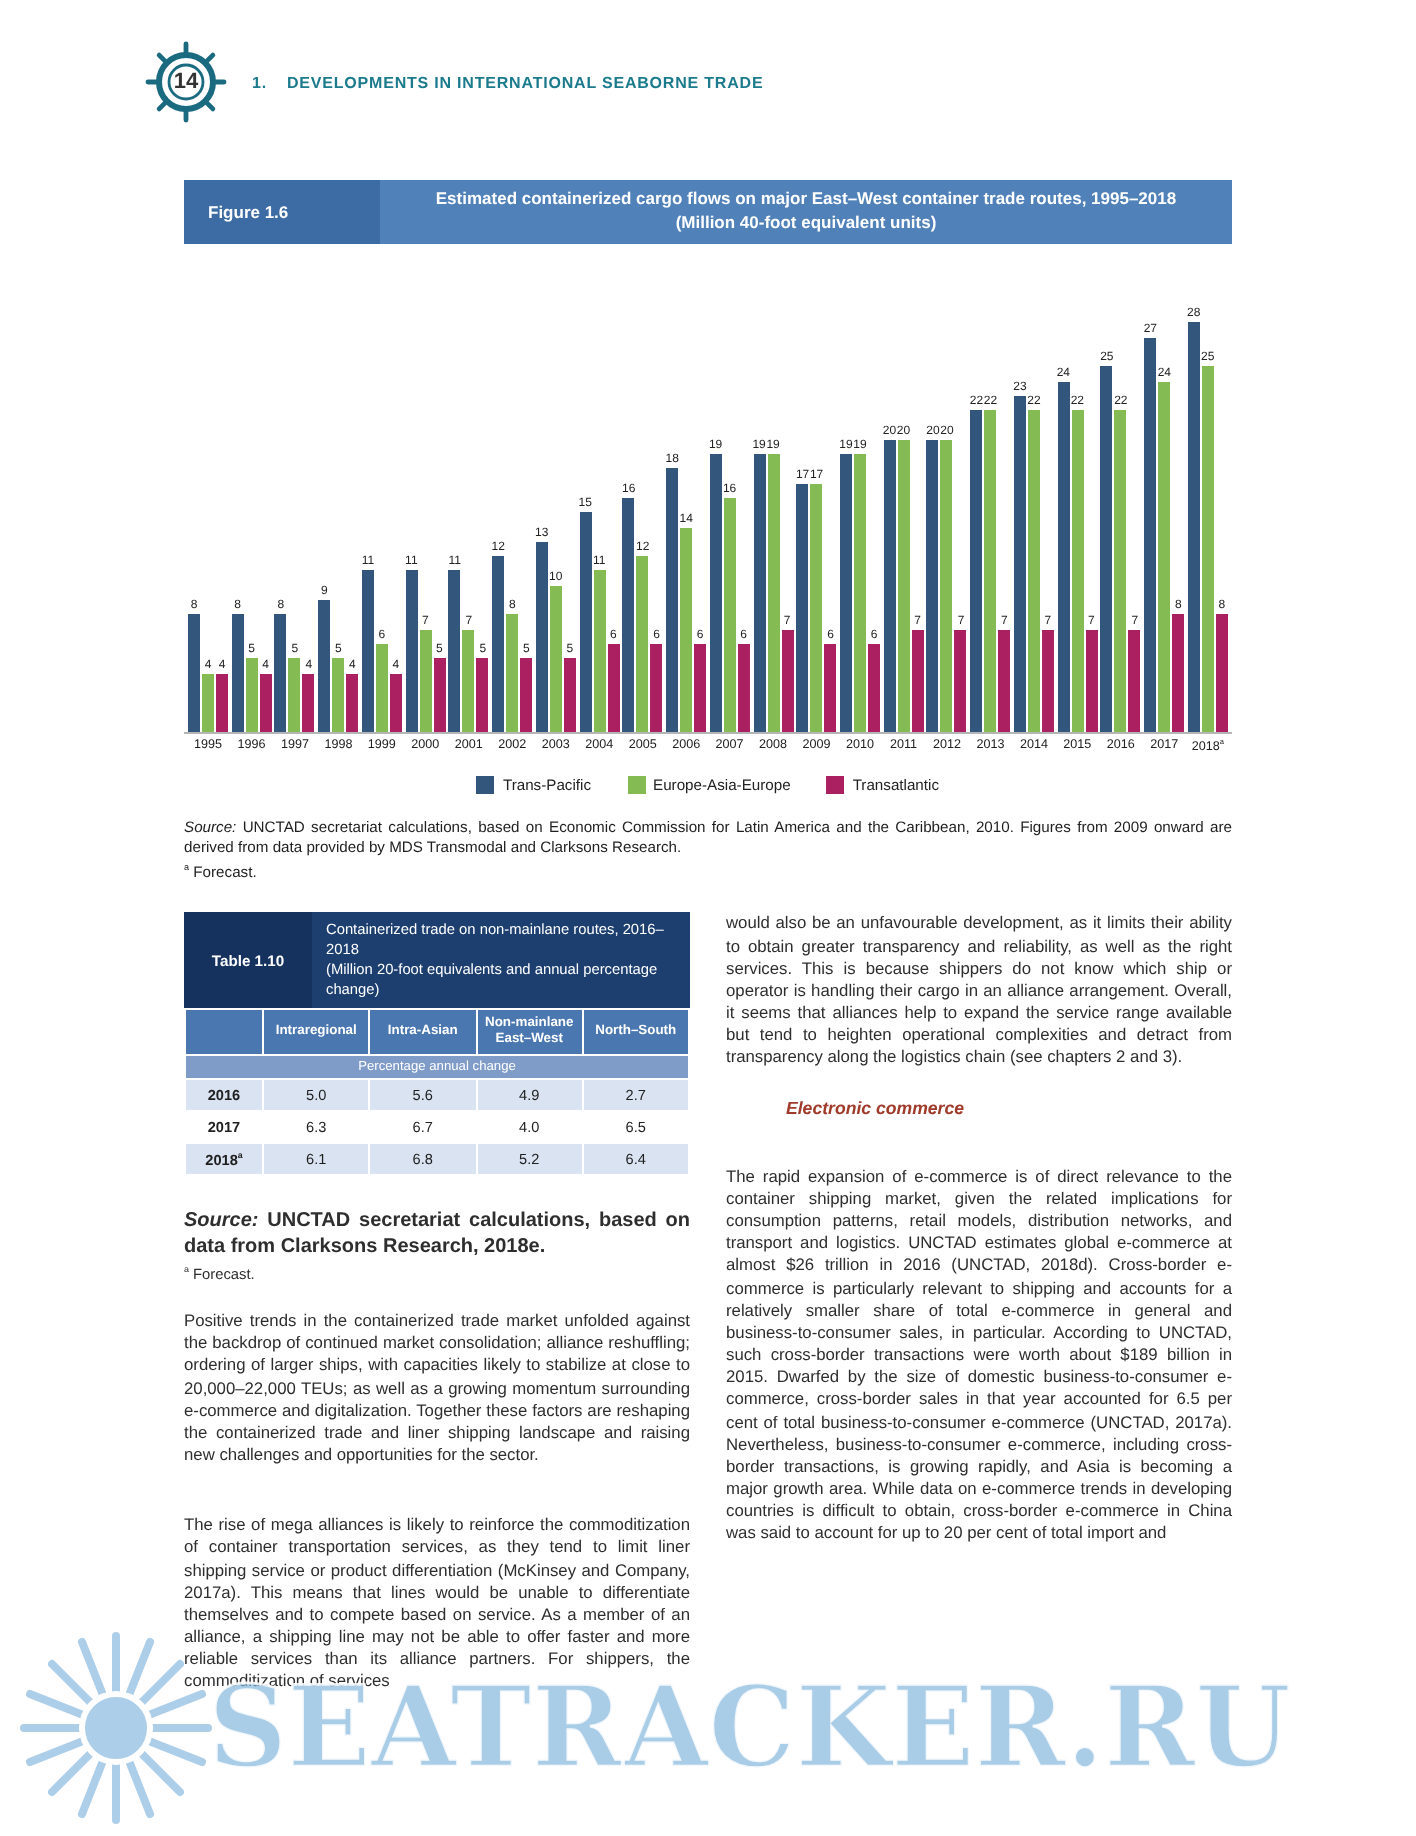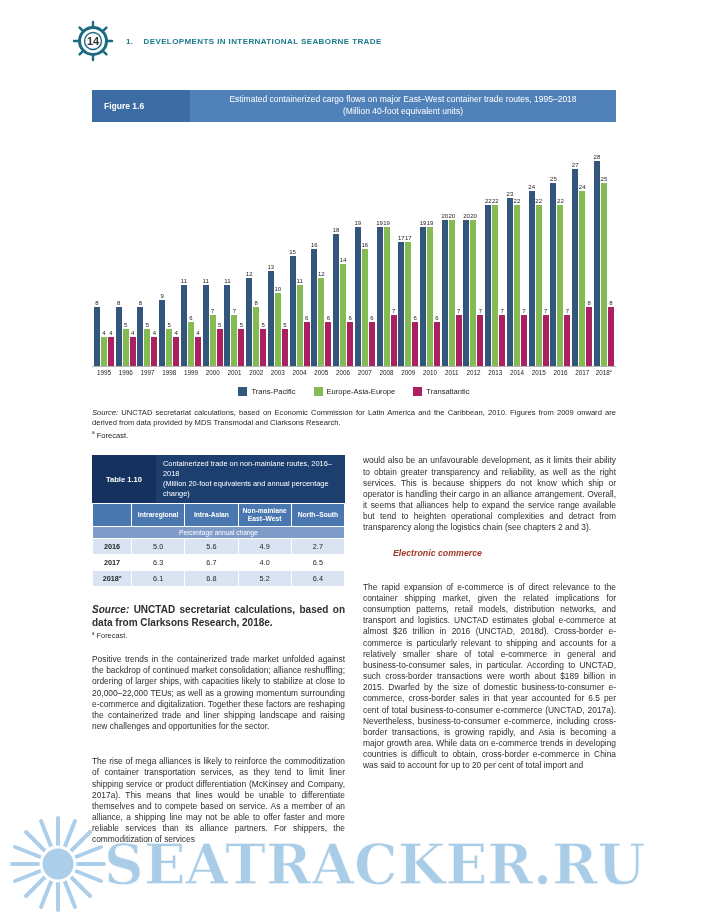--- a/index.html
+++ b/index.html
@@ -10,21 +10,21 @@
   .top-header{display:flex;align-items:center;gap:12px;margin:20px 0 0 72px;}
   .wheel{position:relative;width:42px;height:42px;flex:0 0 auto;}
   .wheel .pagenum{position:absolute;left:0;top:0;width:42px;height:42px;display:flex;
         align-items:center;justify-content:center;font-size:11px;font-weight:bold;color:#333;}
   .chapter{font-size:8px;letter-spacing:.4px;color:#1b7b8c;font-weight:bold;display:flex;gap:10px;}
 
   
   .fig-banner{display:flex;margin:28px 92px 12px;min-height:30px;text-align:center;}
   .fig-banner .lab{background:#3c6ca3;color:#fff;width:86px;display:flex;align-items:center;
         padding-left:12px;font-weight:bold;font-size:8.5px;flex:0 0 auto;}
-  .fig-banner .ttl{background:#5081b8;color:#fff;flex:1;padding:4px 10px;font-weight:normal;
+  .fig-banner .ttl{background:#5081b8;color:#fff;flex:1;padding:4px 10px;font-weight:bold;
         font-size:8.5px;line-height:1.4;}
 
   
   .chart{margin:6px 92px 0;}
   .chart-plot{display:flex;justify-content:space-between;align-items:flex-end;height:232px;
         border-bottom:1px solid #b5b5b5;padding:0 2px;}
   .group{display:flex;align-items:flex-end;gap:1px;width:20px;flex:0 0 auto;}
   .bar-wrap{display:flex;flex-direction:column;align-items:center;justify-content:flex-end;}
   .bar{width:6px;}
   .bar-label{font-size:6px;color:#222;line-height:1;margin-bottom:1px;width:14px;

